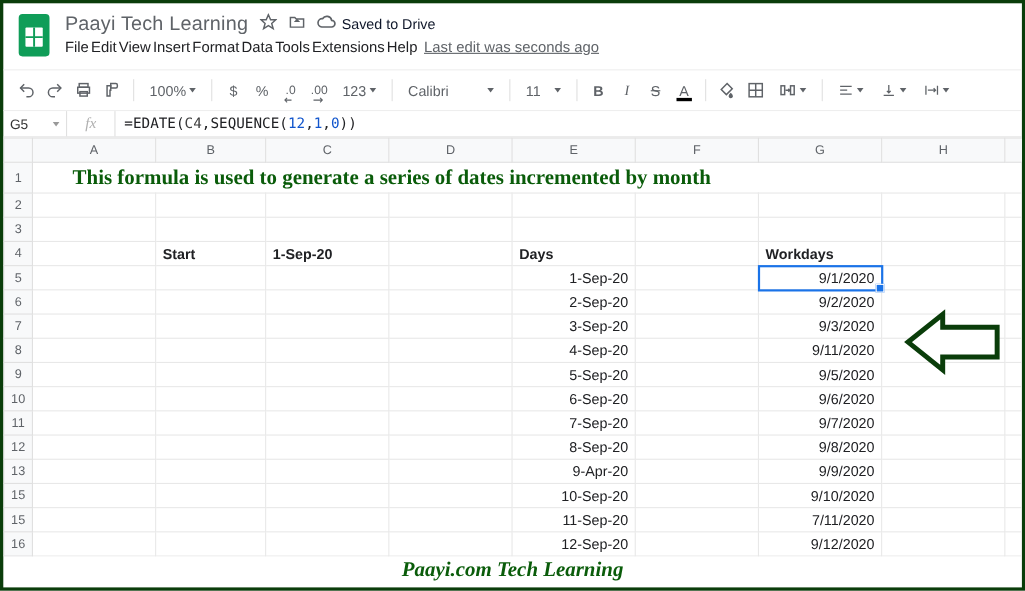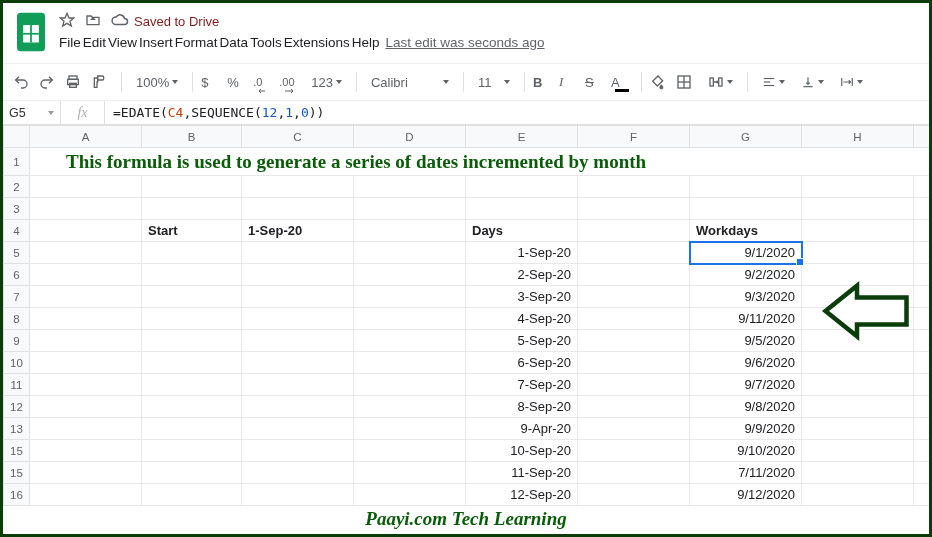--- a/index.html
+++ b/index.html
@@ -4,27 +4,27 @@
 <style>
   * { box-sizing: border-box; margin: 0; padding: 0; }
   body { font-family: Arial, "Helvetica Neue", sans-serif; font-size: 13px; color: #202124; background: #fff; width: 932px; height: 537px; overflow: hidden; position: relative; border: 3px solid #0a3d0a; }
   .top-area { padding: 6px 10px 0 10px; display: flex; align-items: flex-start; gap: 10px; }
   .logo { width: 36px; height: 46px; display:flex; align-items:center; justify-content:center; }
   .logo svg { width: 32px; height: 42px; }
   .title-area { flex: 1; }
   .title-row { display: flex; align-items: center; gap: 10px; height: 24px; }
   .doc-title { font-size: 18px; color: #5f6368; letter-spacing: 0.2px; }
   .title-icons { display: flex; align-items: center; gap: 10px; color: #5f6368; }
-  .saved-area { display:flex; align-items:center; gap:5px; color:#7f1d1d; font-size:13px; }
+  .saved-area { display:flex; align-items:center; gap:5px; color:#0f172a; font-size:13px; }
   .menu-row { display: flex; gap: 2px; height: 24px; margin-top: 2px; }
   .menu-item { font-size: 13.5px; color: #202124; cursor: pointer; }
   .last-edit { color: #5f6368; text-decoration: underline; margin-left: 4px; }
   .toolbar { height: 38px; border-top: 1px solid #eee; border-bottom: 1px solid #eee; margin-top: 4px; display: flex; align-items: center; padding: 0 10px; gap: 4px; color: #5f6368; }
   .tb-sep { width: 1px; height: 20px; background: #e0e0e0; margin: 0 4px; }
-  .tb-btn { min-width: 22px; height: 26px; display: flex; align-items: center; cursor: pointer; border-radius: 2px; font-size: 13px; }
+  .tb-btn { min-width: 22px; height: 26px; display: flex; align-items: center; justify-content: center; cursor: pointer; border-radius: 2px; font-size: 13px; }
   .tb-btn.wide { padding: 0 6px; }
   .dd-caret { width: 0; height: 0; border-left: 3px solid transparent; border-right: 3px solid transparent; border-top: 4px solid #5f6368; margin-left: 3px; }
   .fx-row { height: 24px; border-bottom: 1px solid #e0e0e0; display: flex; align-items: stretch; font-size: 13px; }
   .cell-ref-box { width: 58px; border-right: 1px solid #e0e0e0; display:flex; align-items:center; padding: 0 6px; color:#333; font-size:12.5px; }
   .cell-ref-caret { width:0;height:0;border-left:3px solid transparent;border-right:3px solid transparent;border-top:4px solid #999;margin-left:auto; }
   .fx-label { width: 44px; display:flex; align-items:center; justify-content:center; font-style: italic; color:#b0b0b0; font-family: Georgia, serif; font-size:14px; border-right:1px solid #e0e0e0;}
   .fx-input { flex:1; display:flex; align-items:center; padding: 0 8px; font-family: Consolas, Menlo, monospace; font-size: 13px; color:#202124;}
   .grid-wrap { position: relative; overflow: hidden; }
   table.grid { border-collapse: collapse; table-layout: fixed; width: 920px; }
   table.grid th { background: #f8f9fa; color: #5f6368; font-weight: normal; font-size: 11.5px; border: 1px solid #e0e0e0; height: 22px; }
@@ -36,37 +36,38 @@
   .big-heading { font-family: Georgia, "Times New Roman", serif; font-weight: bold; font-size: 19px; color: #0a5c0a; padding-left: 30px; }
   .bold { font-weight: 700; }
   .rt { text-align: right; }
   .selected-cell { outline: 2px solid #1a73e8; outline-offset: -1px; position: relative; }
   .selected-cell::after { content:""; position:absolute; right:-3px; bottom:-3px; width:6px; height:6px; background:#1a73e8; border:1px solid #fff;}
   .row-sel th.rowhdr { background: #e8eaed; }
   .arrow-callout { position: absolute; right: 18px; top: 278px; }
   .arrow-callout svg { width: 90px; height: 60px; }
   .watermark { position:absolute; bottom: 4px; left: 0; right:0; text-align:center; font-family: Georgia, serif; font-weight:bold; font-style: italic; font-size: 19px; color: #0a5c0a; }
   .fn { font-family: Consolas, Menlo, monospace;}
-  .c-orange { color: #c2410c;}
+  .c-orange { color: #404040;}
   .c-blue { color: #1155cc;}
 </style>
 </head>
 <body>
 
 <div class="top-area">
   <div class="logo">
     <svg viewBox="0 0 36 48">
         <rect x="2" y="2" width="32" height="44" rx="4" fill="#0f9d58"></rect>
         <rect x="9" y="16" width="18" height="20" rx="1" fill="#fff"></rect>
         <line x1="9" y1="26" x2="27" y2="26" stroke="#0f9d58" stroke-width="2"></line>
         <line x1="18" y1="16" x2="18" y2="36" stroke="#0f9d58" stroke-width="2"></line>
       </svg>
   </div>
   <div class="title-area">
     <div class="title-row">
+      <span class="doc-title">Paayi Tech Learning</span>
       <span class="title-icons">
         <span><svg width="16" height="16" viewBox="0 0 24 24" fill="none" stroke="#5f6368" stroke-width="2">
               <polygon points="12,2 15,9 22,9 16.5,14 18.5,21 12,17 5.5,21 7.5,14 2,9 9,9"></polygon>
             </svg></span>
         <span><svg width="16" height="16" viewBox="0 0 24 24" fill="none" stroke="#5f6368" stroke-width="2">
               <path d="M3 6h6l2 2h10v11H3z"></path>
               <path d="M12 9l-2 2h4z" fill="#5f6368"></path>
             </svg></span>
         <span class="saved-area">
           <span><svg width="18" height="14" viewBox="0 0 24 18" fill="none" stroke="#5f6368" stroke-width="2">

